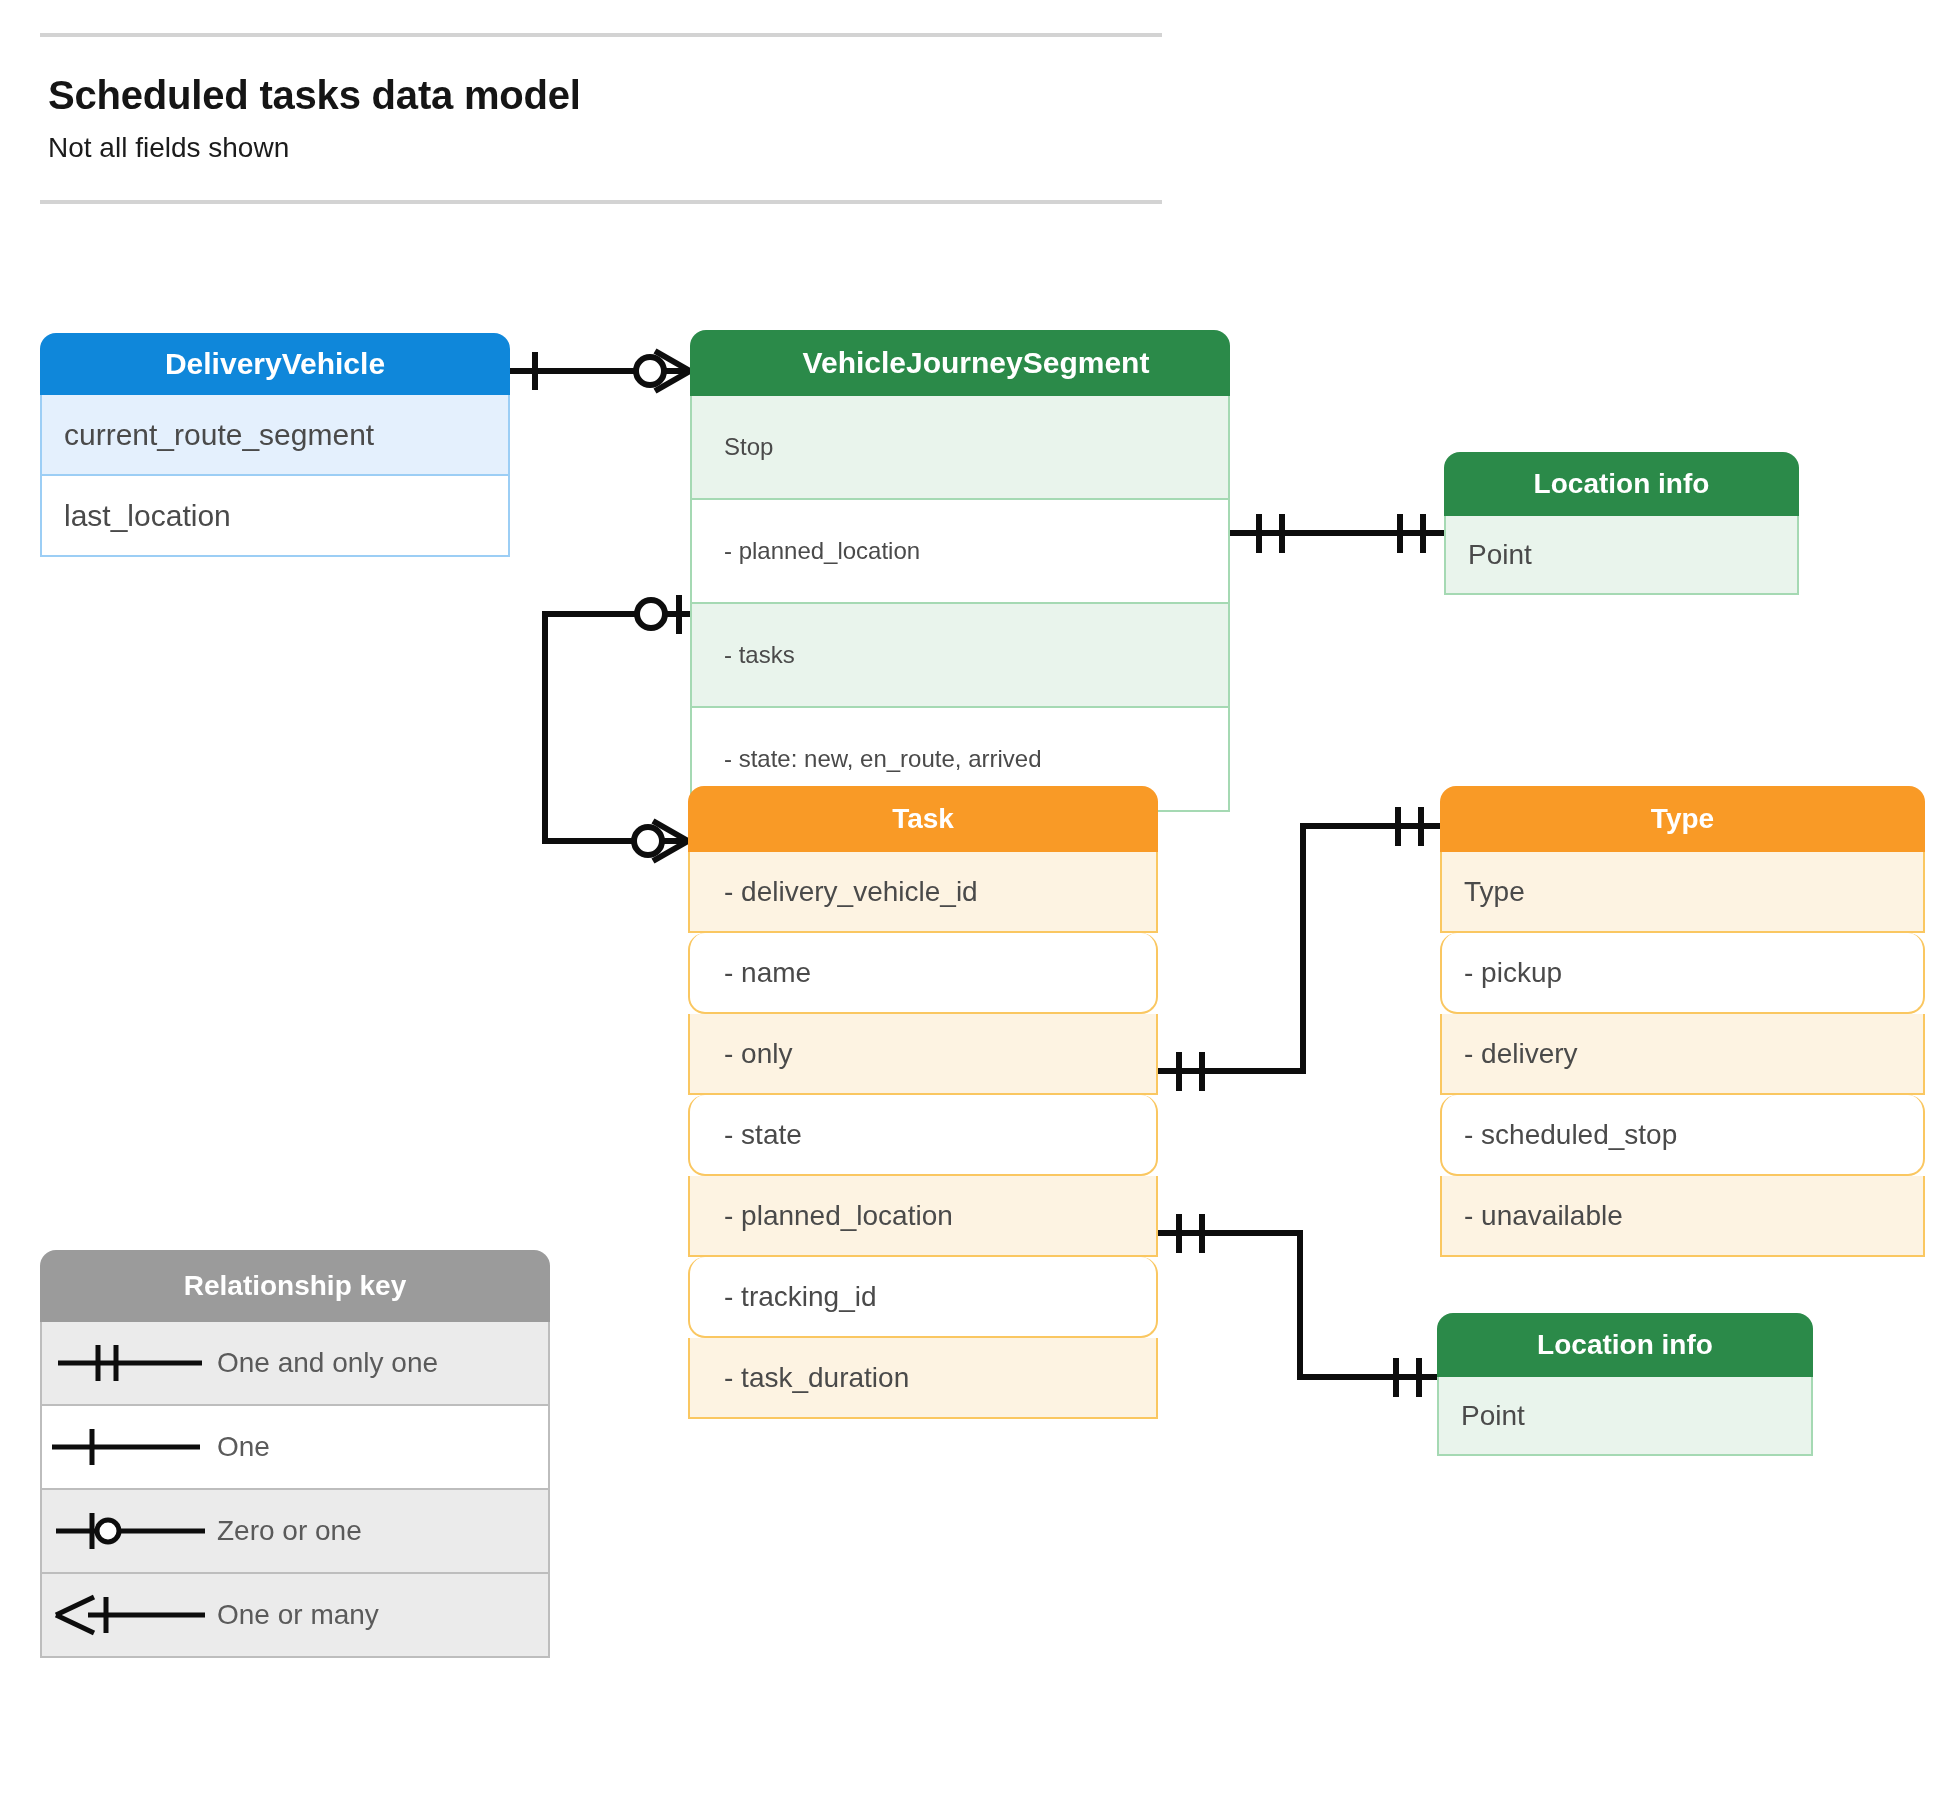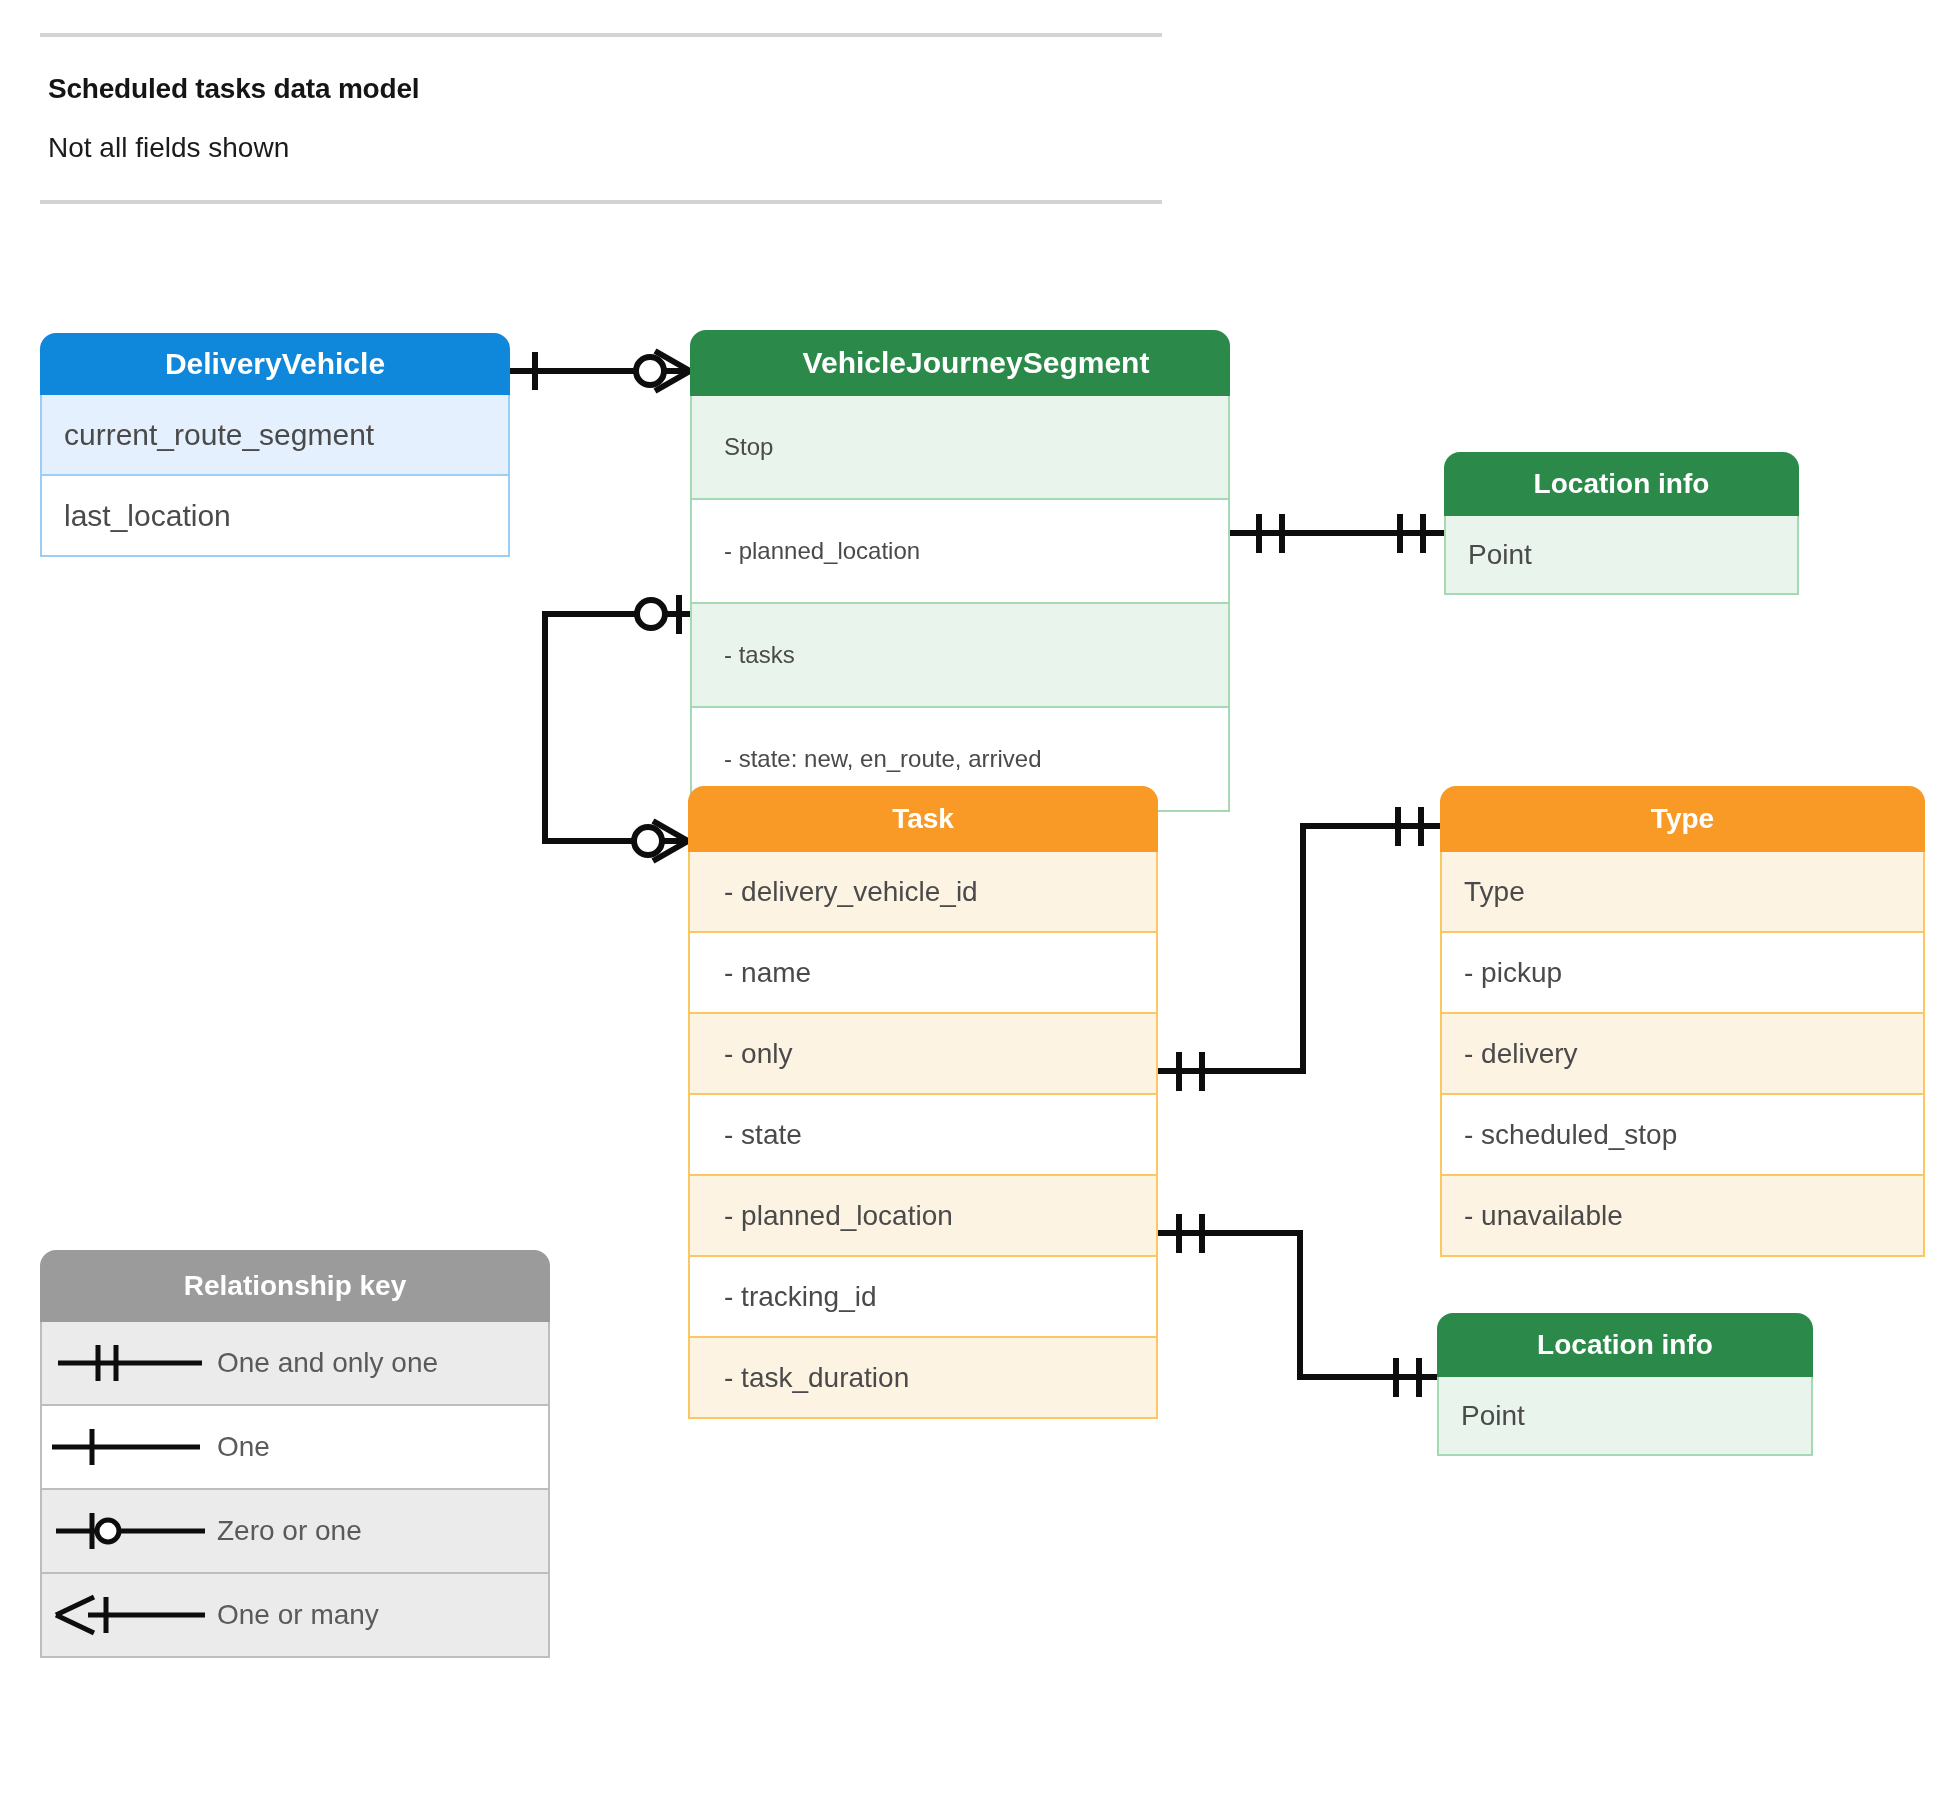--- a/index.html
+++ b/index.html
@@ -5,21 +5,21 @@
   html,body{margin:0;padding:0;background:#ffffff;}
   body{
     width:1940px;height:1805px;position:relative;overflow:hidden;
     font-family:"Liberation Sans","DejaVu Sans",sans-serif;
     -webkit-font-smoothing:antialiased;
   }
 
   
   #header-rule-top{position:absolute;left:40px;top:33px;width:1122px;height:4px;background:#d3d3d3;}
   #header-rule-bottom{position:absolute;left:40px;top:200px;width:1122px;height:4px;background:#d3d3d3;}
-  #page-title{position:absolute;left:48px;top:73px;font-size:28px;font-weight:700;color:#151515;letter-spacing:-0.2px;white-space:nowrap;}
+  #page-title{position:absolute;left:48px;top:73px;font-size:40px;font-weight:700;color:#151515;letter-spacing:-0.2px;white-space:nowrap;}
   #page-subtitle{position:absolute;left:48px;top:132px;font-size:28px;font-weight:400;color:#1b1b1b;white-space:nowrap;}
 
   
   .entity{position:absolute;box-sizing:border-box;}
   .ent-head{
     box-sizing:border-box;width:100%;
     border-radius:16px 16px 0 0;
     color:#ffffff;font-weight:700;text-align:center;
     display:flex;align-items:center;justify-content:center;
     white-space:nowrap;
@@ -39,21 +39,21 @@
   
   .e-green .ent-head{background:#2b8a49;}
   .e-green .ent-row{border-left:2px solid #a5d9b3;border-right:2px solid #a5d9b3;border-bottom:2px solid #a5d9b3;}
   .e-green .r-alt{background:#e9f4ec;}
   .e-green .r-plain{background:#ffffff;}
 
   
   .e-orange .ent-head{background:#f99a26;}
   .e-orange .ent-row{border-left:2px solid #fac761;border-right:2px solid #fac761;border-bottom:2px solid #fac761;}
   .e-orange .r-alt{background:#fdf3e2;}
-  .e-orange .r-plain{background:#ffffff;}
+  .e-orange .r-plain{background:#ffffff;border-radius:17px;}
 
   
   .e-grey .ent-head{background:#9b9b9b;}
   .e-grey .ent-row{border-left:2px solid #bdbdbd;border-right:2px solid #bdbdbd;border-bottom:2px solid #bdbdbd;}
   .e-grey .r-alt{background:#ebebeb;}
   .e-grey .r-plain{background:#ffffff;}
 
   
   #box-delivery-vehicle{left:40px;top:333px;width:470px;}
   #box-delivery-vehicle .ent-head{height:62px;font-size:30px;}

